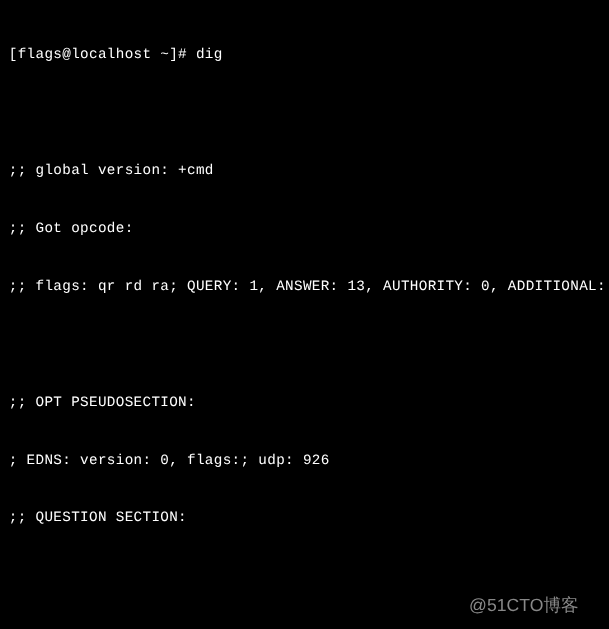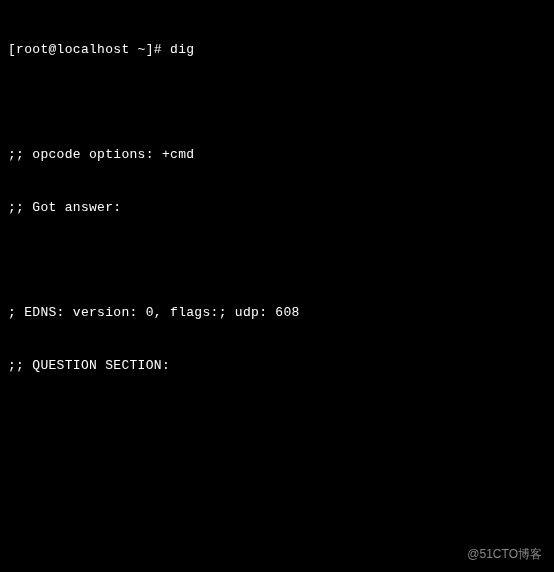--- a/index.html
+++ b/index.html
@@ -25,40 +25,42 @@
     }
     .line {
       display: block;
     }
     .prompt-line {
       display: flex;
     }
     .watermark {
       position: absolute;
       bottom: 10px;
-      right: 12px;
+      right: 28px;
       color: #888;
-      font-size: 12px;
+      font-size: 16px;
       font-family: sans-serif;
       margin-left: 42px;
     }
   </style>
 </head>
 <body>
 
 <div class="terminal">
   <div class="prompt-line">
-    <span>[root@localhost ~]# </span>
+    <span>[flags@localhost ~]# </span>
     <span>dig</span>
   </div>
   <div class="line"> </div>
-  <div class="line">;; opcode options: +cmd</div>
-  <div class="line">;; Got answer:</div>
+  <div class="line">;; global version: +cmd</div>
+  <div class="line">;; Got opcode:</div>
+  <div class="line">;; flags: qr rd ra; QUERY: 1, ANSWER: 13, AUTHORITY: 0, ADDITIONAL:</div>
   <div class="line"> </div>
-  <div class="line">; EDNS: version: 0, flags:; udp: 608</div>
+  <div class="line">;; OPT PSEUDOSECTION:</div>
+  <div class="line">; EDNS: version: 0, flags:; udp: 926</div>
   <div class="line">;; QUESTION SECTION:</div>
   
   
   
   
   
   
   
   
   

